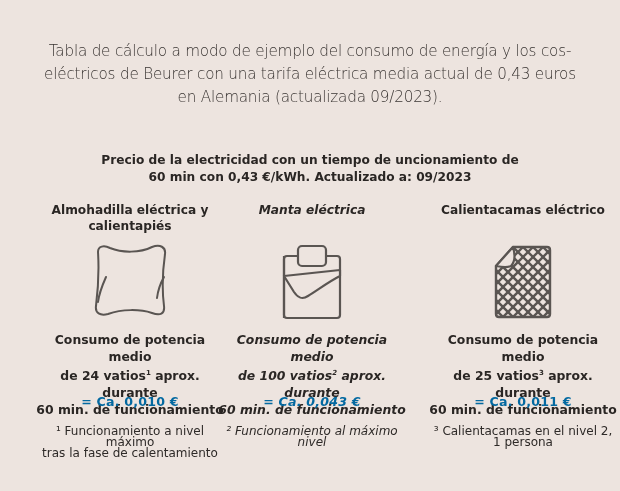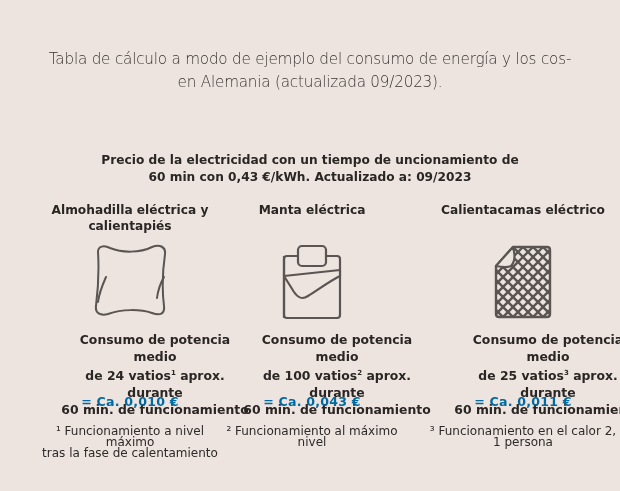--- a/index.html
+++ b/index.html
@@ -9,21 +9,21 @@
       background: #ede4df;
       overflow: hidden;
     }
     body {
       font-family: "DejaVu Sans", "Liberation Sans", sans-serif;
       color: #2e2a28;
       position: relative;
     }
     .intro {
       position: absolute;
-      top: 48px;
+      top: 40px;
       left: 20px;
       width: 580px;
       text-align: center;
       font-size: 15.2px;
       line-height: 23px;
       color: #3a3533;
       font-weight: 300;
       letter-spacing: -0.2px;
     }
     .intro span { display: block; }
@@ -39,21 +39,21 @@
       color: #2a2624;
     }
     .subhead span { display: block; }
     .col {
       position: absolute;
       top: 200px;
       width: 196px;
       text-align: center;
     }
     .col.c1 { left: 32px; }
-    .col.c2 { left: 214px; }
+    .col.c2 { left: 214px; font-style: italic; }
     .col.c3 { left: 425px; }
     .col-title {
       height: 36px;
       font-size: 12.2px;
       line-height: 16px;
       font-weight: bold;
       color: #2a2624;
       padding-top: 2px;
     }
     .col-title span { display: block; }
@@ -66,21 +66,20 @@
     .icon-box svg { display: block; }
     .consumption {
       position: absolute;
       top: 131px;
       left: 0;
       width: 196px;
       font-size: 12.4px;
       line-height: 17px;
       font-weight: bold;
       color: #2a2624;
-      margin-left: 25px;
     }
     .consumption span { display: block; }
     .consumption sup { font-size: 7px; vertical-align: 5px; }
     .price {
       position: absolute;
       top: 194px;
       left: 0;
       width: 196px;
       font-size: 12.6px;
       font-weight: bold;
@@ -96,20 +95,21 @@
       line-height: 11px;
       color: #2e2a28;
     }
     .footnote span { display: block; }
   </style>
 </head>
 <body>
 
 <div class="intro">
   <span>Tabla de cálculo a modo de ejemplo del consumo de energía y los cos-</span>
+  <span>eléctricos de Beurer con una tarifa eléctrica media actual de 0,43 euros</span>
   <span>en Alemania (actualizada 09/2023).</span>
 </div>
 
 <div class="subhead">
   <span>Precio de la electricidad con un tiempo de uncionamiento de</span>
   <span>60 min con 0,43 €/kWh. Actualizado a: 09/2023</span>
 </div>
 
 <div class="col c1">
   <div class="col-title">
@@ -198,16 +198,16 @@
       <path d="M3 22 L 20 3 C 22 10, 22 18, 18 22 C 14 24, 8 23, 3 22 Z" fill="#ede4df" stroke="#5a5552" stroke-width="2.2" stroke-linejoin="round"></path>
     </svg>
   </div>
   <div class="consumption">
     <span>Consumo de potencia medio</span>
     <span><span style="display:inline">de 25 vatios</span><sup>3</sup> <span style="display:inline">aprox. durante</span></span>
     <span>60 min. de funcionamiento</span>
   </div>
   <div class="price">= Ca. 0,011 €</div>
   <div class="footnote">
-    <span>³ Funcionamiento en el calor 2,</span>
+    <span>³ Calientacamas en el nivel 2,</span>
     <span>1 persona</span>
   </div>
 </div>
 
 </body></html>

